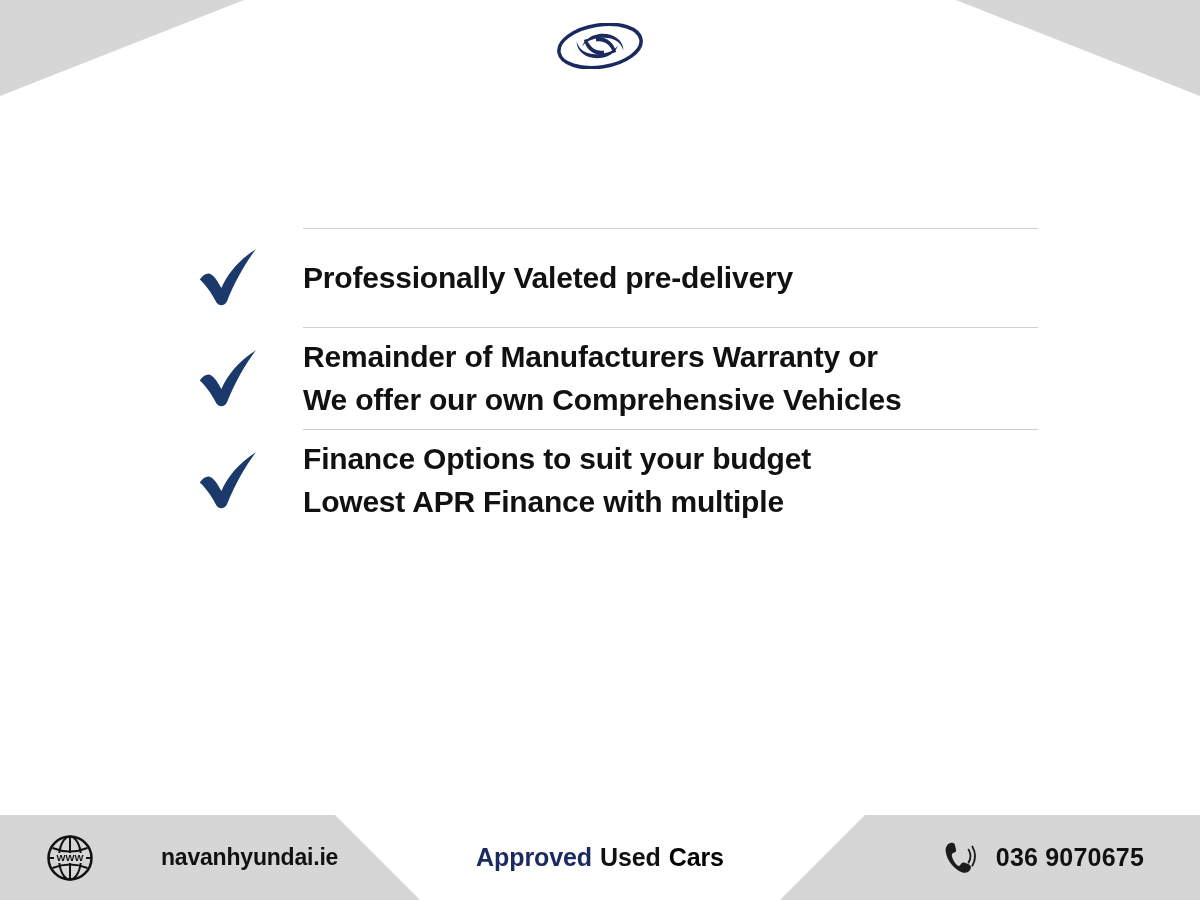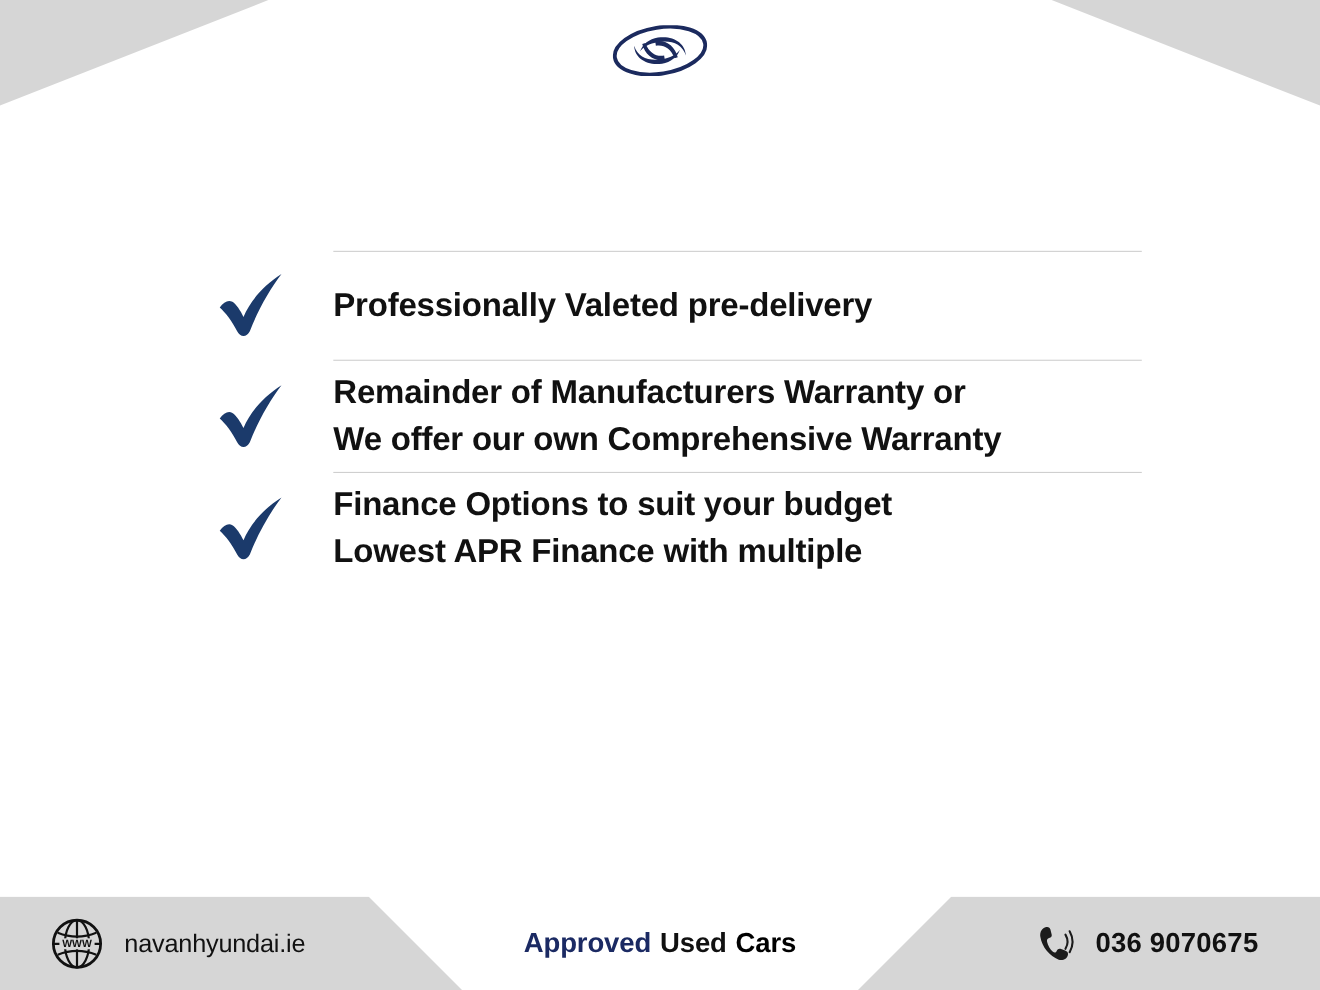--- a/index.html
+++ b/index.html
@@ -175,23 +175,24 @@
     align-items: center;
     gap: 18px;
   }
   .globe-icon {
     width: 50px;
     height: 50px;
     display: block;
   }
   .footer-site {
     font-size: 23px;
-    font-weight: normal;
+    font-weight: bold;
     color: #111111;
     letter-spacing: -0.2px;
+    margin-left: 48px;
   }
   .footer-center {
     position: absolute;
     left: 0;
     top: 0;
     width: 1200px;
     height: 85px;
     display: flex;
     align-items: center;
     justify-content: center;
@@ -278,21 +279,21 @@
       <div class="bullet-row">
         <div class="check-cell">
           <svg class="check-icon" viewBox="0 0 100 100">
             <path d="M8 52 C 13 45, 19 42, 24 45 C 29 48, 34 56, 38 64
                      C 46 45, 62 25, 86 10 C 72 28, 56 56, 46 82
                      C 42 90, 34 90, 30 82 C 24 70, 15 58, 8 52 Z" fill="#1b3a6b"></path>
           </svg>
         </div>
         <div class="bullet-text">
           <div>Remainder of Manufacturers Warranty or</div>
-          <div>We offer our own Comprehensive Warranty</div>
+          <div>We offer our own Comprehensive Vehicles</div>
         </div>
       </div>
 
       <div class="divider"></div>
 
       <div class="bullet-row">
         <div class="check-cell">
           <svg class="check-icon" viewBox="0 0 100 100">
             <path d="M8 52 C 13 45, 19 42, 24 45 C 29 48, 34 56, 38 64
                      C 46 45, 62 25, 86 10 C 72 28, 56 56, 46 82

